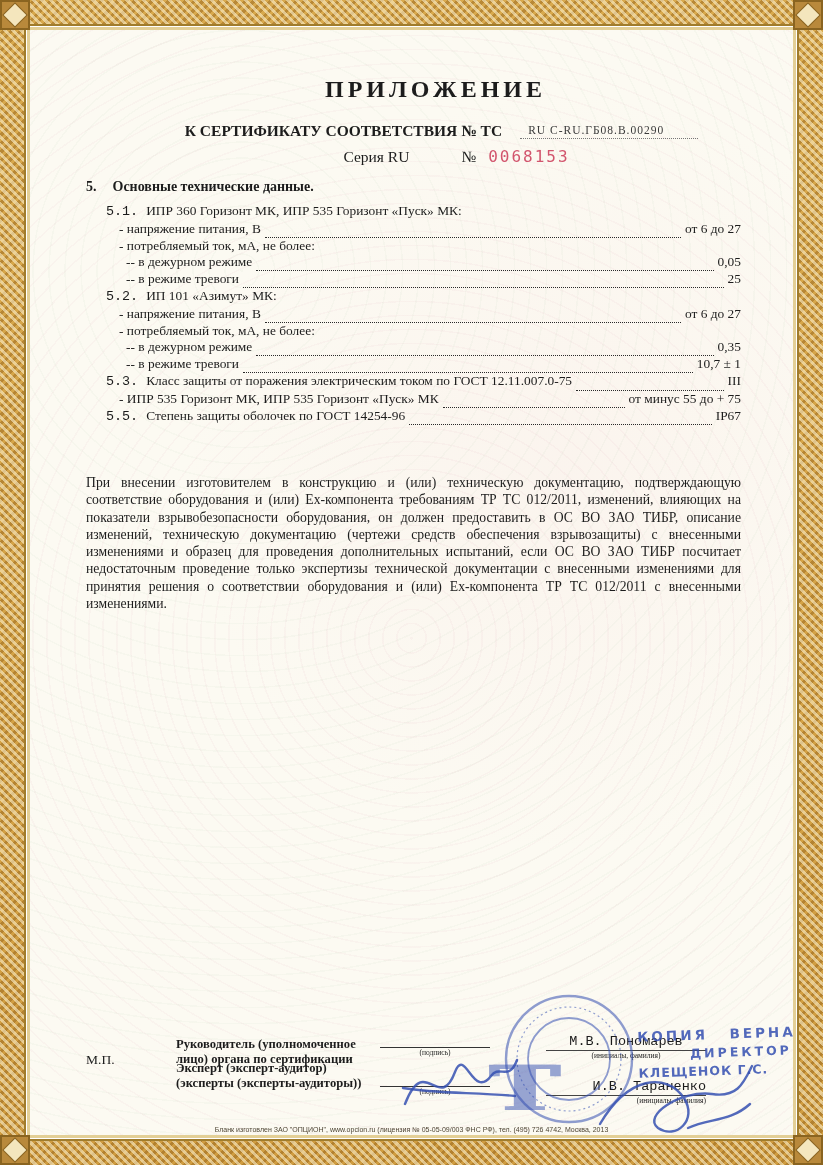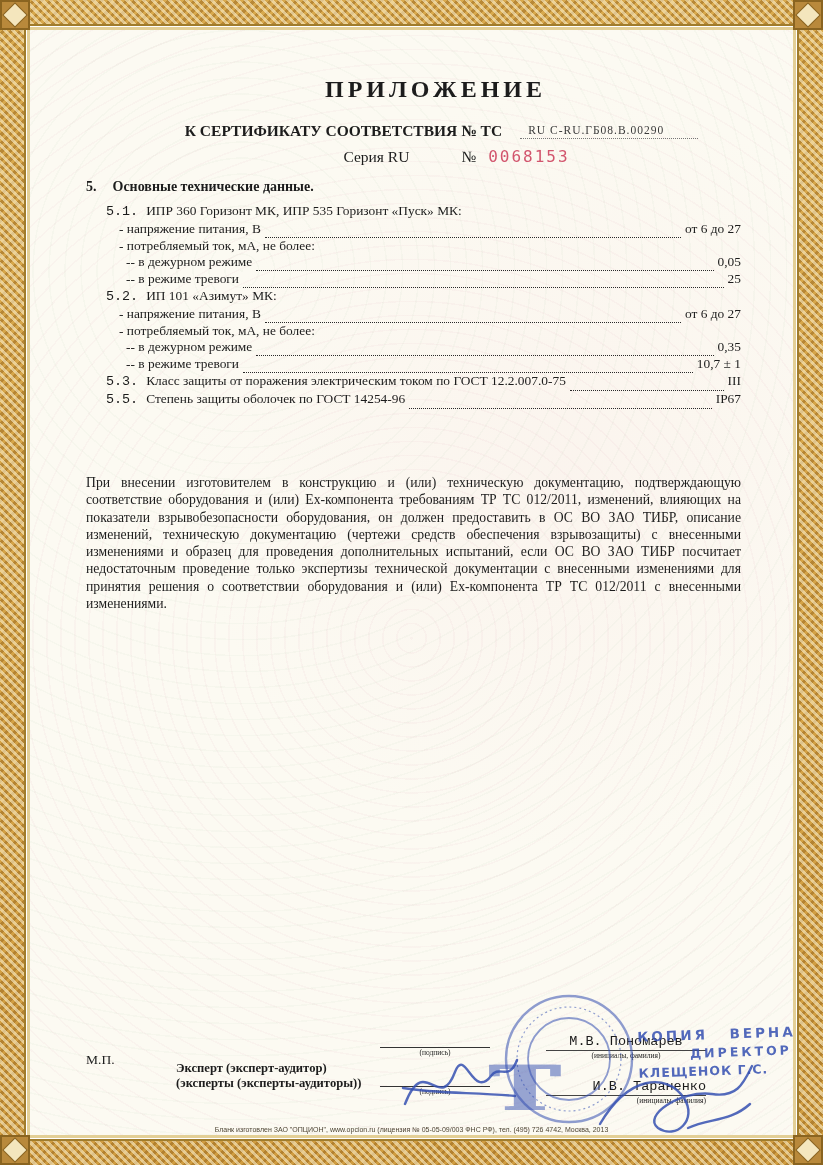--- a/index.html
+++ b/index.html
@@ -187,40 +187,50 @@
 
         <div class="spec-row indent-2 no-num">
 
           <span class="label">-- в режиме тревоги</span>
           <span class="dots"></span>
           <span class="value">10,7 ± 1</span>
         </div>
 
         <div class="spec-row indent-0">
           <span class="num">5.3.</span>
-          <span class="label">Класс защиты от поражения электрическим током по ГОСТ 12.2.007.0-75</span>
+          <span class="label">Класс защиты от поражения электрическим током по ГОСТ 12.11.007.0-75</span>
           <span class="dots"></span>
           <span class="value">III</span>
         </div>
 
 
+        <div class="spec-row indent-1 no-num">
+
+          <span class="label">- ИПР 535 Горизонт МК, ИПР 535 Горизонт «Пуск» МК</span>
+          <span class="dots"></span>
+          <span class="value">от минус 55 до + 75</span>
+        </div>
 
 
         <div class="spec-row indent-0">
           <span class="num">5.5.</span>
           <span class="label">Степень защиты оболочек по ГОСТ 14254-96</span>
           <span class="dots"></span>
           <span class="value">IP67</span>
         </div>
       </div>
 
     <div class="paragraph">При внесении изготовителем в конструкцию и (или) техническую документацию, подтверждающую соответствие оборудования и (или) Ех-компонента требованиям ТР ТС 012/2011, изменений, влияющих на показатели взрывобезопасности оборудования, он должен предоставить в ОС ВО ЗАО ТИБР, описание изменений, техническую документацию (чертежи средств обеспечения взрывозащиты) с внесенными изменениями и образец для проведения дополнительных испытаний, если  ОС ВО ЗАО ТИБР  посчитает недостаточным проведение только экспертизы технической документации с внесенными изменениями для принятия решения о соответствии оборудования и (или) Ех-компонента ТР ТС 012/2011 с внесенными изменениями.</div>
 
     <div class="mp">М.П.</div>
 
+    <div class="role role1">
+      <div>Руководитель (уполномоченное</div>
+      <div>лицо) органа по сертификации</div>
+    </div>
 
     <div class="sig-col sig1">
       <div class="rule"></div>
       <div class="caption">(подпись)</div>
     </div>
 
     <div class="name-col name1">
       <div class="name">М.В. Пономарев</div>
       <div class="caption">(инициалы, фамилия)</div>
     </div>

